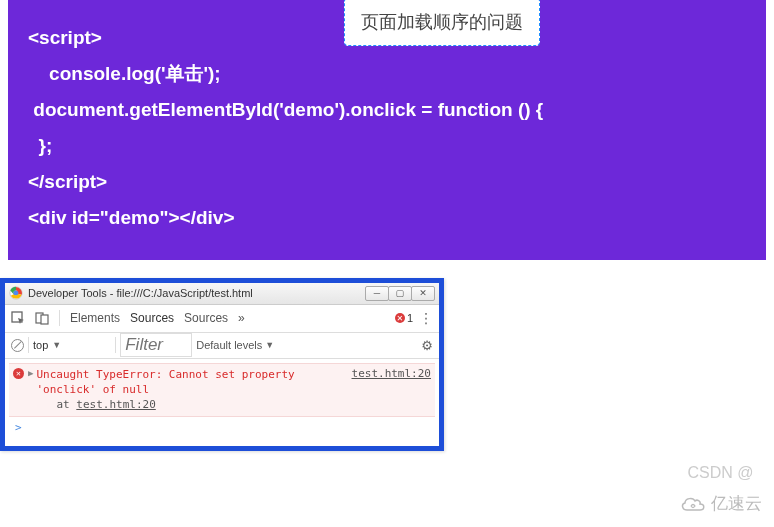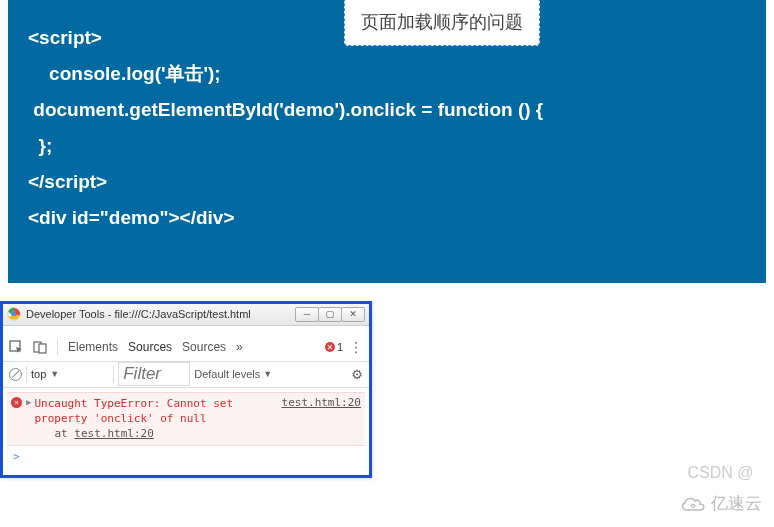--- a/index.html
+++ b/index.html
@@ -9,23 +9,23 @@
     }
     body {
       width: 774px;
       height: 527px;
       background: #fff;
       font-family: Arial, sans-serif;
       position: relative;
       overflow: hidden;
     }
     .code-block {
-      background: #0369a1;
+      background: #6d28d9;
       color: #fff;
-      padding: 20px 20px 46px 20px;
+      padding: 20px 20px 23px 20px;
       margin: 0 8px;
       position: relative;
       font-family: "Microsoft YaHei", Arial, sans-serif;
       font-size: 19px;
       font-weight: bold;
       line-height: 1.9;
     }
     .code-line {
       white-space: pre;
     }
@@ -37,24 +37,24 @@
       border: 1.5px dashed #1e90ff;
       border-radius: 4px;
       padding: 6px 16px;
       color: #444;
       font-size: 18px;
       font-weight: normal;
       font-family: "Microsoft YaHei", sans-serif;
       z-index: 10;
     }
     .devtools-window {
-      width: 372px;
+      width: 444px;
       margin-top: 18px;
       margin-left: 0;
-      border: 3px solid #1d4ed8;
+      border: 5px solid #1d4ed8;
       background: #fff;
       font-family: "Segoe UI", Tahoma, sans-serif;
       font-size: 12px;
       box-shadow: 1px 1px 3px rgba(0,0,0,0.15);
     }
     .dt-titlebar {
       display: flex;
       align-items: center;
       background: linear-gradient(to bottom, #f7f7f7, #e6e6e6);
       border-bottom: 1px solid #ccc;
@@ -89,21 +89,20 @@
       margin-left: -1px;
       border-radius: 2px;
     }
     .dt-toolbar {
       display: flex;
       align-items: center;
       padding: 4px 6px;
       border-bottom: 1px solid #ddd;
       gap: 10px;
       height: 28px;
-      margin-top: 8px;
     }
     .dt-icon {
       width: 14px;
       height: 14px;
       display: inline-flex;
       align-items: center;
       justify-content: center;
       color: #666;
     }
     .dt-tab {

